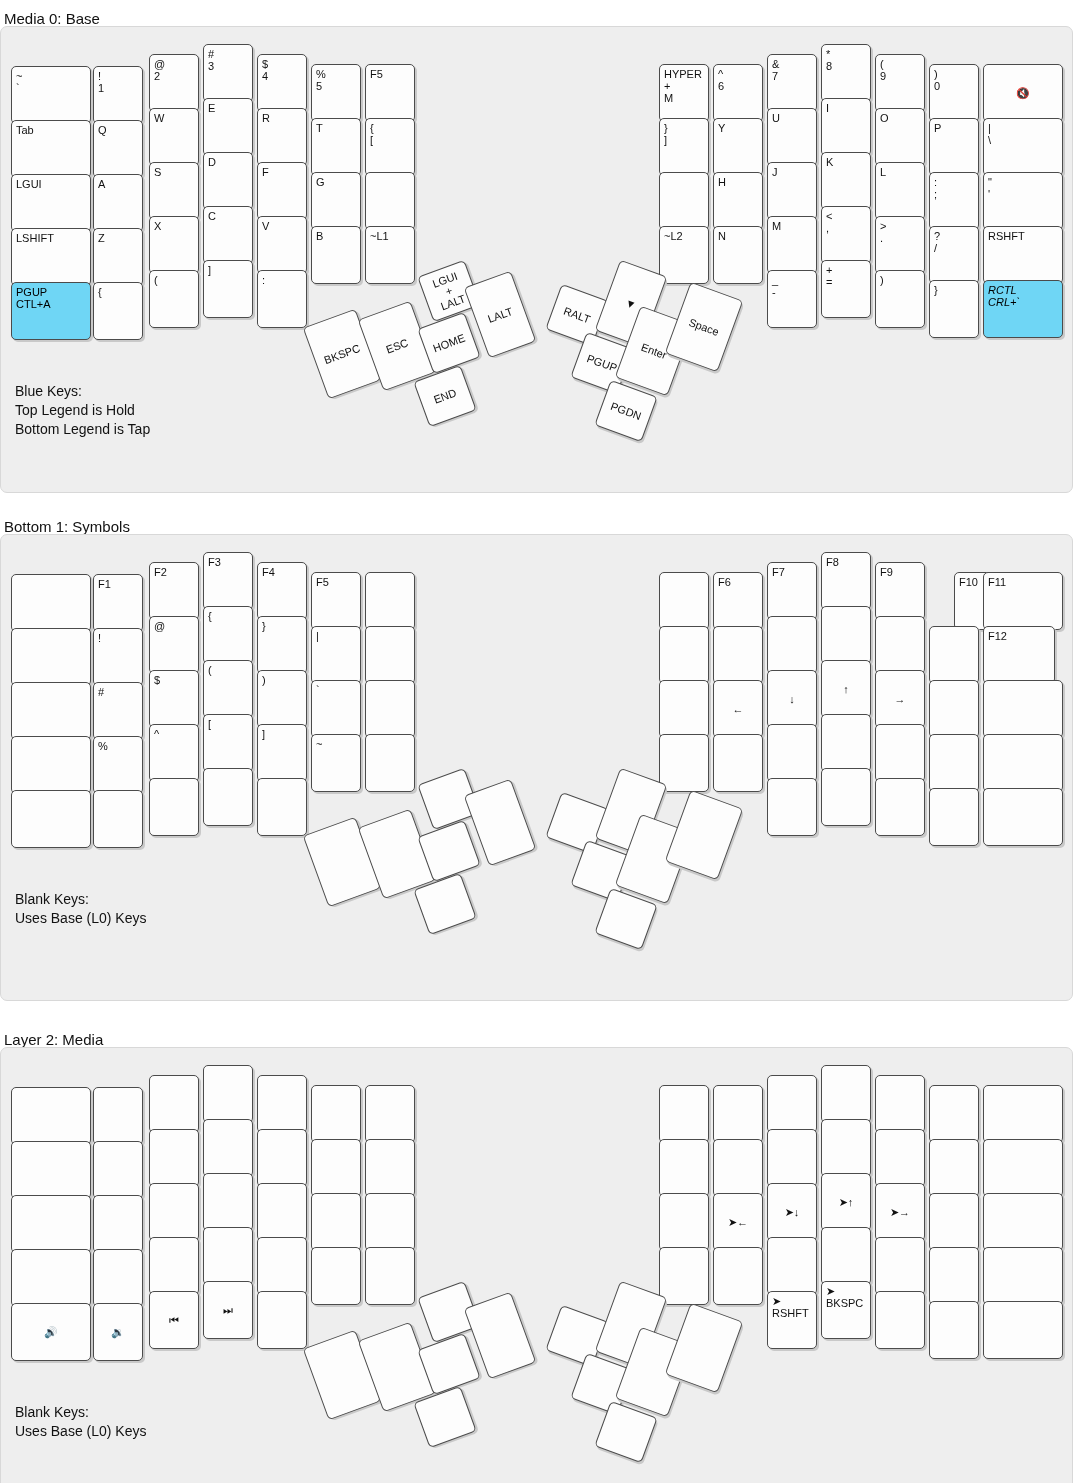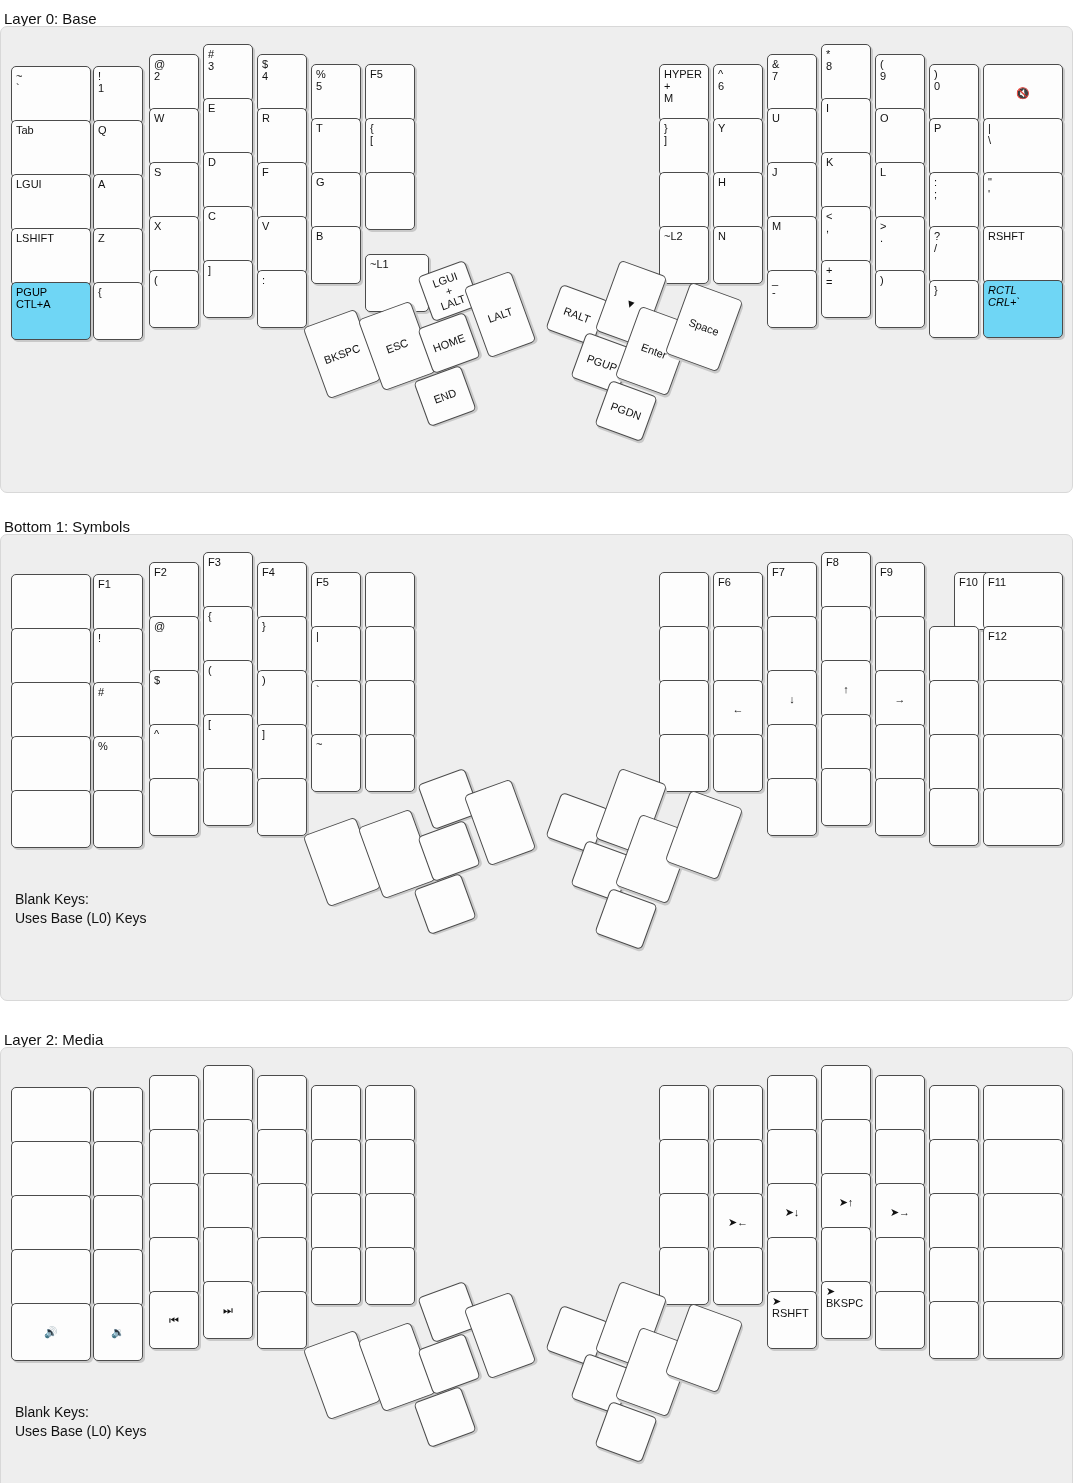--- a/index.html
+++ b/index.html
@@ -19,21 +19,21 @@
   .thumb{position:absolute;background:#fdfdfd;border:1px solid #4b4b4b;border-radius:5px;
          box-shadow:2px 2px 0 #c9c9c9;box-sizing:border-box;}
   .thumb .lg{position:absolute;left:0;right:0;top:50%;transform:translateY(-50%);
              text-align:center;font-size:11px;color:#111;line-height:12px;white-space:pre;}
   .arrowglyph{font-size:14px;}
 </style>
 </head>
 <body>
 
 <div id="root" style="height: 1483px;">
-    <div class="layer-title" style="position: absolute; left: 2px; top: 4px;">Layer 0: Base</div>
+    <div class="layer-title" style="position: absolute; left: 2px; top: 4px;">Media 0: Base</div>
     <div class="layer-box" style="position: absolute; left: 0px; top: 26px; width: 1071px; height: 465px;">
       <div class="key" style="left: 10px; top: 39px; width: 80px; height: 58px;">
         <span class="lg t1">~</span>
         <span class="lg t2">`</span>
       </div>
       <div class="key" style="left: 10px; top: 93px; width: 80px; height: 58px;">
         <span class="lg t1">Tab</span>
       </div>
       <div class="key" style="left: 10px; top: 147px; width: 80px; height: 58px;">
         <span class="lg t1">LGUI</span>
@@ -123,21 +123,21 @@
         <span class="lg t1">B</span>
       </div>
       <div class="key" style="left: 364px; top: 37px; width: 50px; height: 58px;">
         <span class="lg t1">F5</span>
       </div>
       <div class="key" style="left: 364px; top: 91px; width: 50px; height: 58px;">
         <span class="lg t1">{</span>
         <span class="lg t2">[</span>
       </div>
       <div class="key" style="left: 364px; top: 145px; width: 50px; height: 58px;"></div>
-      <div class="key" style="left: 364px; top: 199px; width: 64px; height: 58px; margin-top: 28px;">
+      <div class="key" style="left: 364px; top: 199px; width: 50px; height: 58px;">
         <span class="lg t1">~L1</span>
       </div>
       <div class="key" style="left: 658px; top: 37px; width: 50px; height: 58px;">
         <span class="lg t1">HYPER</span>
         <span class="lg t2">+</span>
         <span class="lg t3">M</span>
       </div>
       <div class="key" style="left: 658px; top: 91px; width: 50px; height: 58px;">
         <span class="lg t1">}</span>
         <span class="lg t2">]</span>
@@ -278,20 +278,23 @@
       </div>
       <div class="thumb" style="left: 605px; top: 239px; width: 50px; height: 75px; transform: rotate(20deg);">
         <span class="lg">▼</span>
       </div>
       <div class="thumb" style="left: 625px; top: 286px; width: 56px; height: 76px; transform: rotate(20deg);">
         <span class="lg">Enter</span>
       </div>
       <div class="thumb" style="left: 675px; top: 262px; width: 56px; height: 76px; transform: rotate(20deg);">
         <span class="lg">Space</span>
       </div>
+      <div class="note" style="left: 14px; top: 355px;">Blue Keys:
+Top Legend is Hold
+Bottom Legend is Tap</div>
     </div>
     <div class="layer-title" style="position: absolute; left: 2px; top: 512px;">Bottom 1: Symbols</div>
     <div class="layer-box" style="position: absolute; left: 0px; top: 534px; width: 1071px; height: 465px;">
       <div class="key" style="left: 10px; top: 39px; width: 80px; height: 58px;"></div>
       <div class="key" style="left: 10px; top: 93px; width: 80px; height: 58px;"></div>
       <div class="key" style="left: 10px; top: 147px; width: 80px; height: 58px;"></div>
       <div class="key" style="left: 10px; top: 201px; width: 80px; height: 58px;"></div>
       <div class="key" style="left: 10px; top: 255px; width: 80px; height: 58px;"></div>
       <div class="key" style="left: 92px; top: 39px; width: 50px; height: 58px;">
         <span class="lg t1">F1</span>
@@ -403,21 +406,21 @@
       <div class="key" style="left: 928px; top: 37px; width: 50px; height: 58px; margin-left: 25px;">
         <span class="lg t1">F10</span>
       </div>
       <div class="key" style="left: 928px; top: 91px; width: 50px; height: 58px;"></div>
       <div class="key" style="left: 928px; top: 145px; width: 50px; height: 58px;"></div>
       <div class="key" style="left: 928px; top: 199px; width: 50px; height: 58px;"></div>
       <div class="key" style="left: 928px; top: 253px; width: 50px; height: 58px;"></div>
       <div class="key" style="left: 982px; top: 37px; width: 80px; height: 58px;">
         <span class="lg t1">F11</span>
       </div>
-      <div class="key" style="left: 982px; top: 91px; width: 80px; height: 58px;">
+      <div class="key" style="left: 982px; top: 91px; width: 72px; height: 58px;">
         <span class="lg t1">F12</span>
       </div>
       <div class="key" style="left: 982px; top: 145px; width: 80px; height: 58px;"></div>
       <div class="key" style="left: 982px; top: 199px; width: 80px; height: 58px;"></div>
       <div class="key" style="left: 982px; top: 253px; width: 80px; height: 58px;"></div>
       <div class="thumb" style="left: 313px; top: 289px; width: 56px; height: 76px; transform: rotate(-20deg);">
         <span class="lg"></span>
       </div>
       <div class="thumb" style="left: 368px; top: 281px; width: 56px; height: 76px; transform: rotate(-20deg);">
         <span class="lg"></span>

